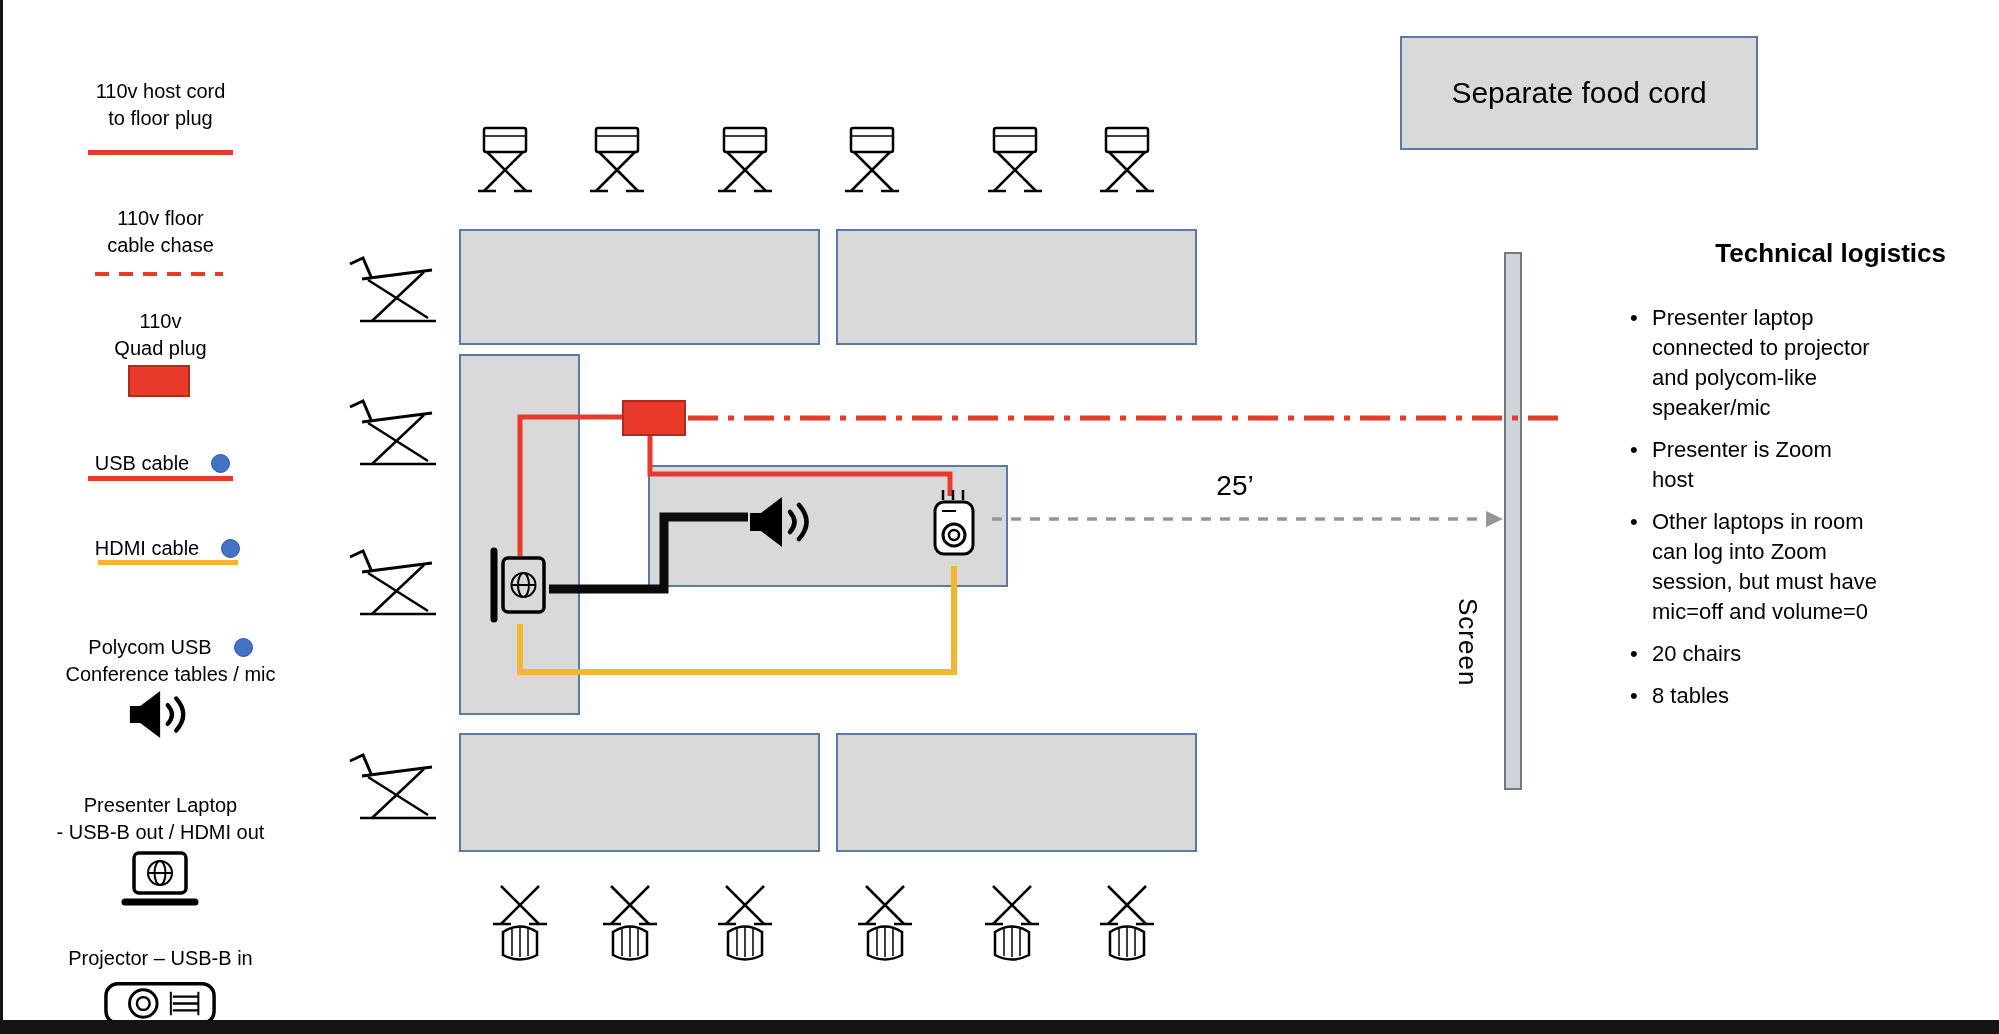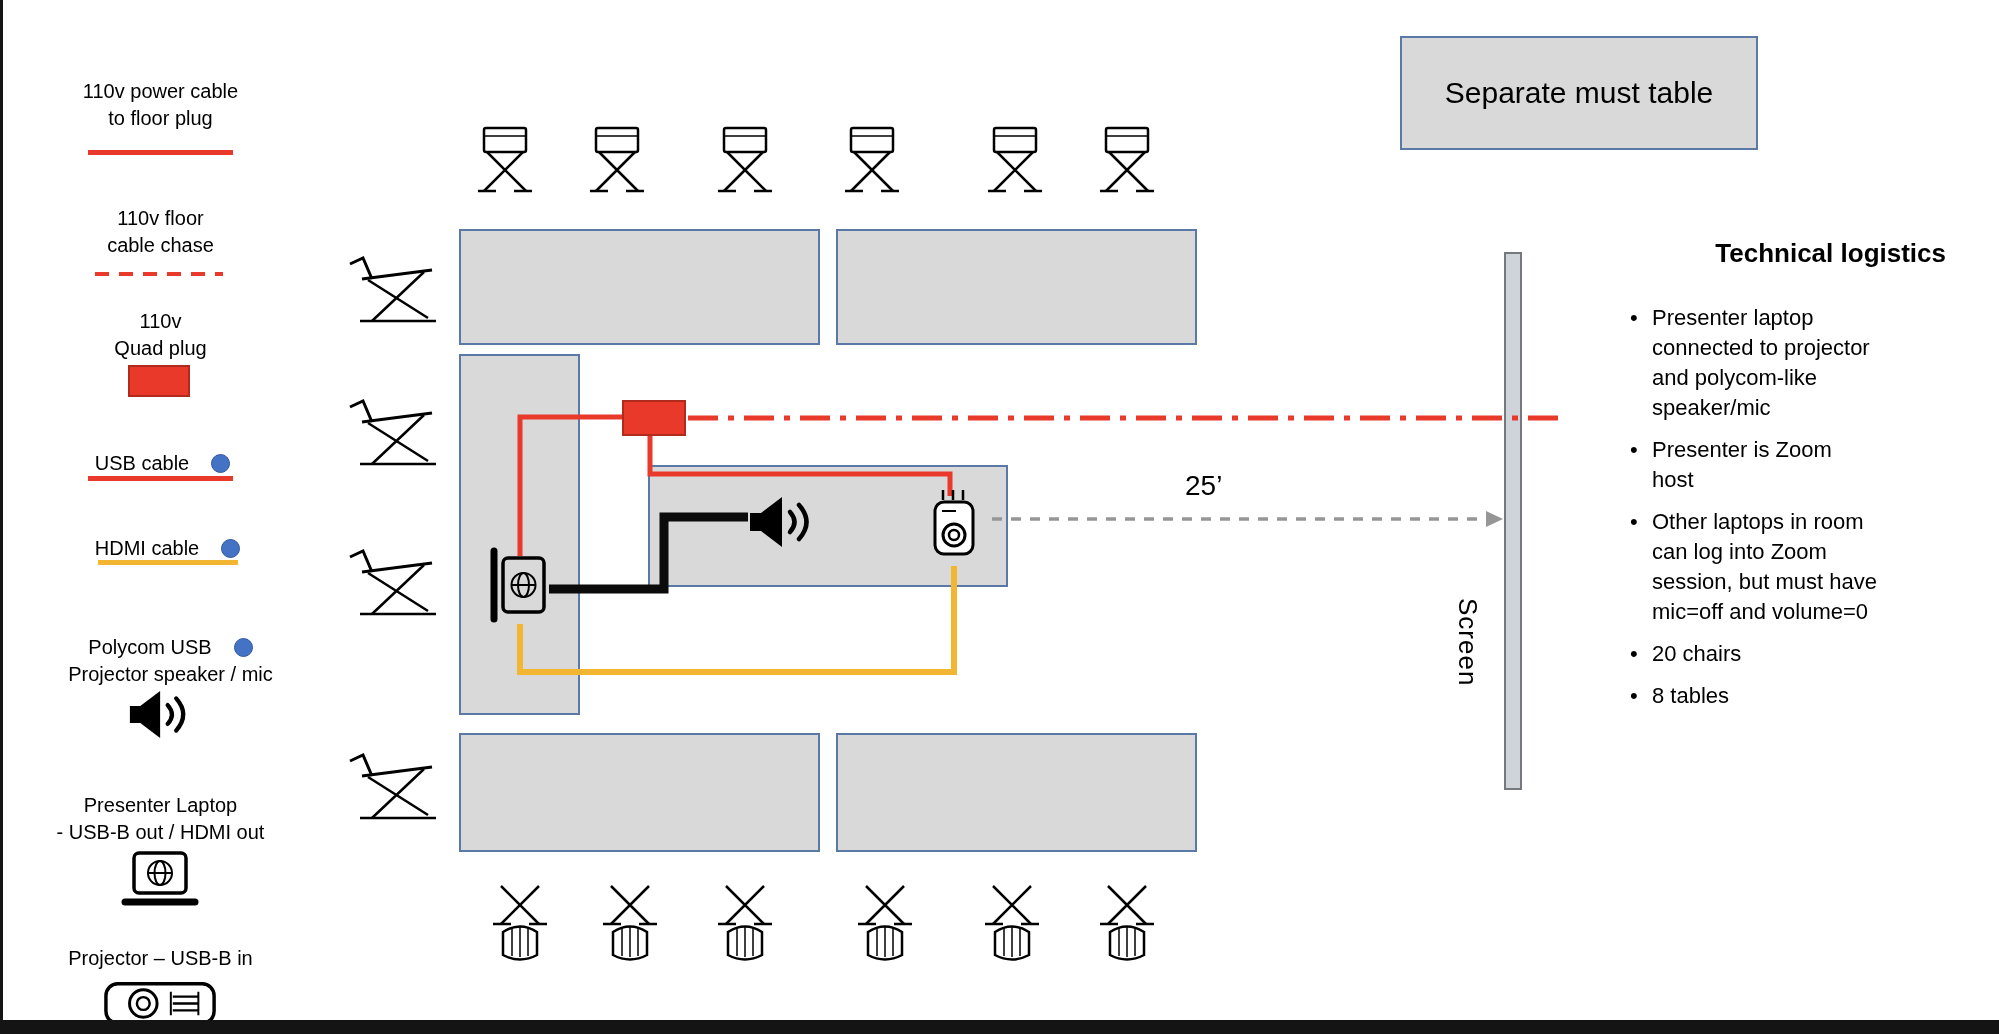--- a/index.html
+++ b/index.html
@@ -19,21 +19,21 @@
   .line-dash{height:4px;background:repeating-linear-gradient(90deg,var(--power-red) 0 14px,transparent 14px 24px);}
   .swatch-rect{background:var(--power-red);border:2px solid var(--power-red-dark);}
   .table{background:var(--table-fill);border:2px solid var(--table-border);}
   .screen{background:var(--screen-fill);border:2px solid var(--screen-border);}
   .food{background:var(--table-fill);border:2px solid var(--table-border);display:flex;align-items:center;justify-content:center;font-size:30px;}
   .quad-plug{background:var(--power-red);border:2px solid var(--power-red-dark);}
   .logistics h2{font-size:26px;font-weight:bold;text-align:right;}
   .logistics ul{list-style:none;margin-top:34px;width:252px;}
   .logistics li{position:relative;padding-left:26px;font-size:22px;line-height:30px;margin-bottom:12px;}
   .logistics li::before{content:"•";position:absolute;left:4px;top:0;}
-  .dist-label{font-size:28px;text-align:left;}
+  .dist-label{font-size:28px;text-align:center;}
   .screen-label{writing-mode:vertical-rl;font-size:26px;letter-spacing:1px;}
   .bottom-bar{position:absolute;left:0;right:0;bottom:0;height:14px;background:#141414;z-index:50;}
   .left-edge{position:absolute;left:0;top:0;width:3px;height:100%;background:#141414;z-index:50;}
   svg{display:block;}
 </style>
 </head>
 <body>
 
 <div id="canvas">
 
@@ -89,21 +89,21 @@
         <path d="M17 2 v10 M27 2 v10 M37 2 v10" stroke="#000" stroke-width="2.5" fill="none"></path>
         <rect x="9" y="14" width="38" height="52" rx="9" fill="#fff" stroke="#000" stroke-width="3"></rect>
         <circle cx="28" cy="47" r="11" fill="none" stroke="#000" stroke-width="3"></circle>
         <circle cx="28" cy="47" r="5" fill="none" stroke="#000" stroke-width="2.5"></circle>
         <path d="M16 23 h14" stroke="#000" stroke-width="2" fill="none"></path>
       </symbol>
     </defs>
   </svg>
 
   <div class="abs lg-item" style="left:58px;top:78px;width:205px">
-    <div class="lg-text">110v power cable</div>
+    <div class="lg-text">110v host cord</div>
     <div class="lg-text">to floor plug</div>
   </div>
   <div class="abs line-solid" style="left:88px;top:150px;width:145px"></div>
 
   <div class="abs lg-item" style="left:58px;top:205px;width:205px">
     <div class="lg-text">110v floor</div>
     <div class="lg-text">cable chase</div>
   </div>
   <div class="abs line-dash" style="left:95px;top:272px;width:128px"></div>
 
@@ -123,41 +123,41 @@
     <span>HDMI cable</span>
     <span class="dot"></span>
   </div>
   <div class="abs line-yellow" style="left:98px;top:560px;width:140px"></div>
 
   <div class="abs" style="left:28px;top:622px;width:285px">
     <div class="lg-row">
       <span>Polycom USB</span>
       <span class="dot"></span>
     </div>
-    <div class="lg-text">Projector speaker / mic</div>
+    <div class="lg-text">Conference tables / mic</div>
   </div>
   <svg class="abs" style="left:128px;top:688px" width="68" height="53">
       <use href="#sym-speaker"></use>
     </svg>
 
   <div class="abs lg-item" style="left:18px;top:792px;width:285px">
     <div class="lg-text">Presenter Laptop</div>
     <div class="lg-text">- USB-B out / HDMI out</div>
   </div>
   <svg class="abs" style="left:118px;top:850px" width="84" height="60">
       <use href="#sym-laptop"></use>
     </svg>
 
   <div class="abs lg-text" style="left:18px;top:945px;width:285px">Projector – USB-B in</div>
   <svg class="abs" style="left:102px;top:972px" width="118" height="63">
       <use href="#sym-projector"></use>
     </svg>
 
   <div class="abs food" style="left:1400px;top:36px;width:358px;height:114px">
-    <span>Separate must table</span>
+    <span>Separate food cord</span>
   </div>
 
   <div class="abs logistics" style="left:1626px;top:238px;width:320px">
     <h2>Technical logistics</h2>
     <ul>
       <li>Presenter laptop connected to projector and polycom-like speaker/mic</li>
       <li>Presenter is Zoom host</li>
       <li>Other laptops in room can log into Zoom session, but must have mic=off and volume=0</li>
       <li>20 chairs</li>
       <li>8 tables</li>

